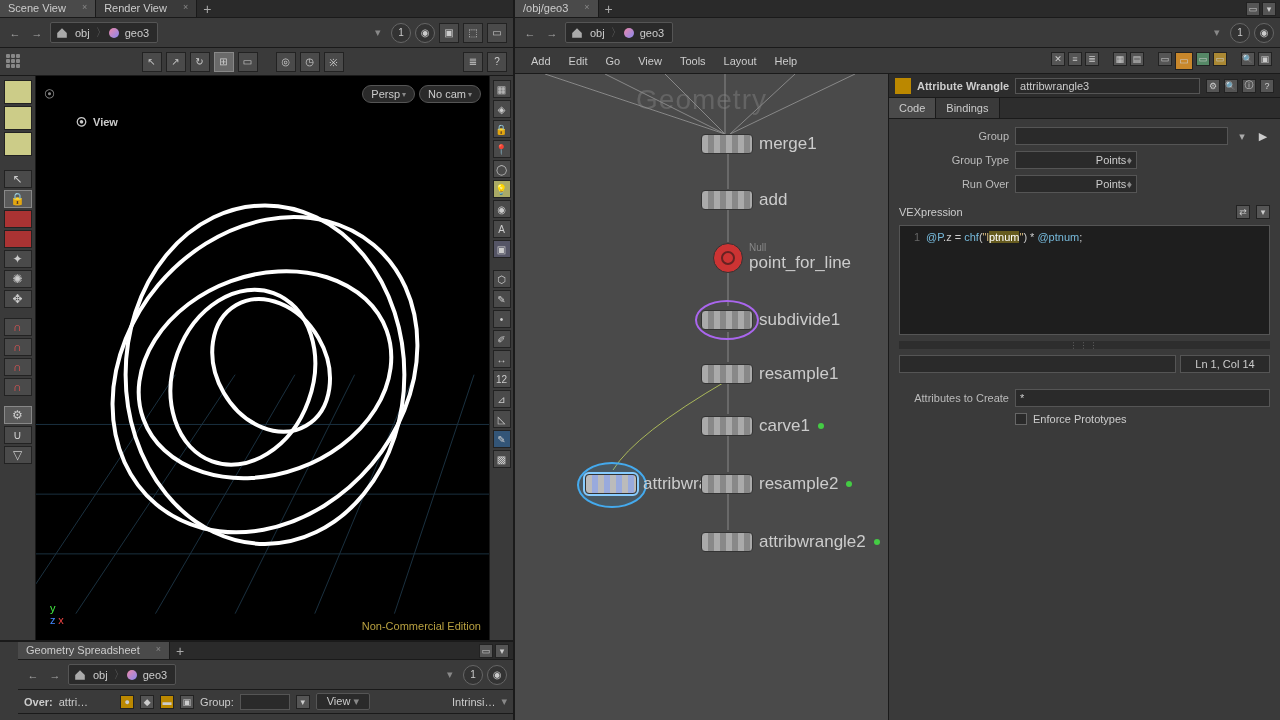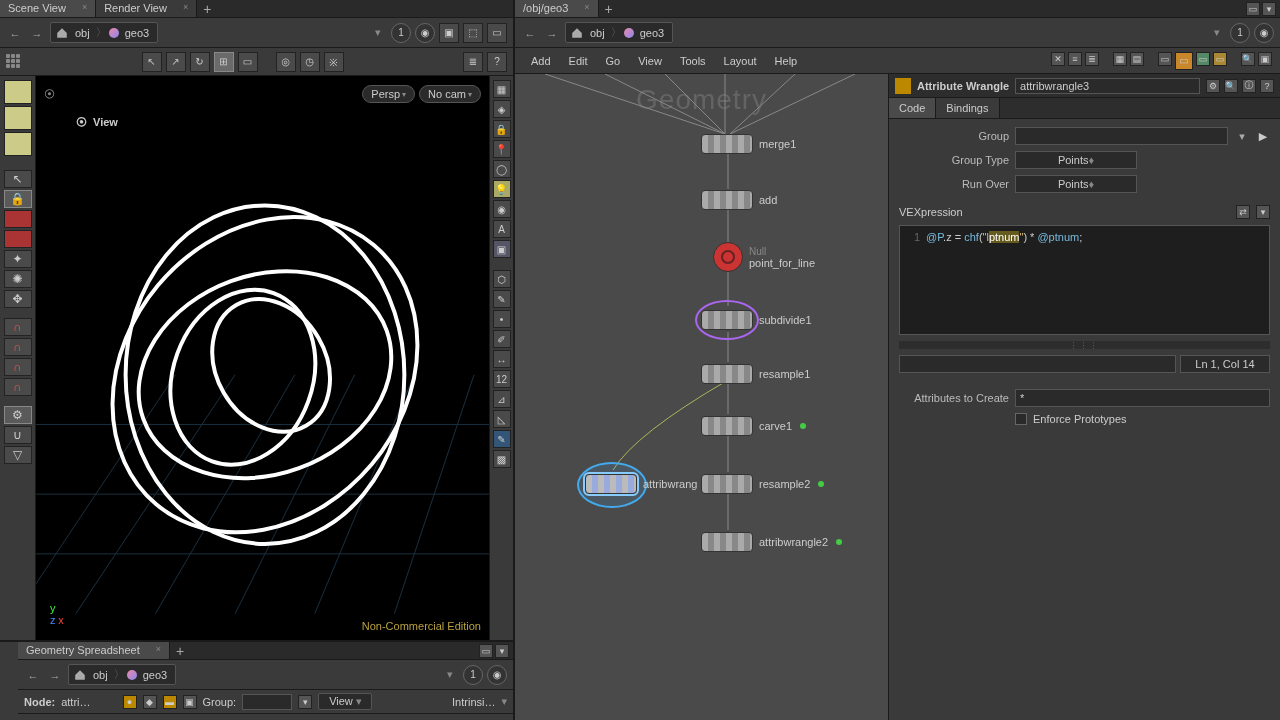--- a/index.html
+++ b/index.html
@@ -72,42 +72,42 @@
 .net-param { flex:1; display:flex; }
 .network { flex:1; position:relative; background:#4a4a4a; overflow:hidden; }
 .net-overlay { position:absolute; top:10px; left:50%; transform:translateX(-50%); font-size:28px; color:rgba(150,150,150,.35); letter-spacing:1px; }
 .wire { stroke:#888; stroke-width:1; fill:none; }
 .wire.sel { stroke:#aab85a; }
 .node { position:absolute; display:flex; align-items:center; gap:6px; }
 .node-body { width:52px; height:20px; border-radius:4px; background:#888; border:1px solid #333; display:flex; align-items:center; justify-content:center; overflow:hidden; }
 .node-body.striped { background:repeating-linear-gradient(90deg,#aaa 0 6px,#888 6px 12px); }
 .node-body.red { width:30px;height:30px; background:#c33; border-radius:50%; display:flex;align-items:center;justify-content:center; }
 .node-body.red::after{content:"";width:10px;height:10px;border:2px solid #622;border-radius:50%;}
-.node-lbl2 { color:#ccc; font-size:11px; }
+.node-lbl2 { color:#ccc; font-size:17px; }
 .node-ring { position:absolute; border:2px solid #a6e; border-radius:50%; }
 .node-ring.blue { border-color:#4ae; background:rgba(68,170,238,.15); }
 .node-sel .node-body { outline:2px solid #8cf; }
 .flag { width:6px;height:6px;border-radius:50%;display:inline-block;margin-left:2px; }
 .flag.g{background:#4c4;}
 
 
 .params { width:392px; background:#3a3a3a; border-left:1px solid #1a1a1a; display:flex; flex-direction:column; }
 .param-head { height:24px; background:#2d2d2d; display:flex; align-items:center; gap:6px; padding:0 6px; border-bottom:1px solid #1a1a1a; }
 .param-head .nodeicon { width:16px;height:16px;background:#b80;display:inline-block; }
 .param-head .title { font-weight:bold; }
 .param-head input { background:#2a2a2a; border:1px solid #555; color:#ccc; padding:1px 4px; flex:1; }
 .param-head .ricons { display:flex; gap:4px; }
 .param-tabs { display:flex; background:#2d2d2d; border-bottom:1px solid #1a1a1a; }
 .param-tabs .ptab { padding:4px 10px; background:#3a3a3a; border-right:1px solid #1a1a1a; cursor:pointer;}
 .param-tabs .ptab.active { background:#4a4a4a; }
 .param-body { padding:8px 10px; display:flex; flex-direction:column; gap:6px; }
 .prow { display:flex; align-items:center; gap:6px; }
 .prow label { width:110px; text-align:right; color:#bbb; }
 .prow .field { flex:1; background:#2a2a2a; border:1px solid #555; height:18px; padding:0 4px; display:flex; align-items:center; }
-.prow .dd { width:122px; background:#2a2a2a; border:1px solid #555; height:18px; padding:0 4px; display:flex; align-items:center; justify-content:center; }
+.prow .dd { width:122px; background:#2a2a2a; border:1px solid #555; height:18px; padding:0 4px; display:flex; align-items:center; justify-content:flex-end; }
 .prow .numf { width:60px; background:#2a2a2a; border:1px solid #555; height:18px; padding:0 4px; }
 .prow .slider { flex:1; height:4px; background:#555; position:relative; }
 .prow .slider .knob { position:absolute; left:0; top:-4px; width:4px; height:12px; background:#aaa; }
 .prow .tri { width:16px; text-align:center; color:#aaa; }
 .prow .playtri { width:14px;height:14px;display:flex;align-items:center;justify-content:center;color:#ccc; }
 .vex-head { display:flex; align-items:center; gap:6px; margin-top:6px;}
 .vex-head .spacer{flex:1;}
 .code-area { background:#1e1e1e; border:1px solid #555; height:110px; padding:4px 6px; font-family:Consolas,monospace; font-size:12px; position:relative; }
 .ln { color:#666; display:inline-block; width:14px; text-align:right; margin-right:6px; }
 .tok-attr{color:#7bd;} .tok-op{color:#ccc;} .tok-fn{color:#7bd;} .tok-str{color:#d7ba7d;} .tok-hlstr{background:#665b1f;color:#fff;}
@@ -296,21 +296,21 @@
           <span class="bc-sep">〉</span>
           <span class="bc-color"></span>
           <span class="bc-item">geo3</span>
         </div>
         <div style="flex:1"></div>
         <div class="path-dropdown">▾</div>
         <div class="circle-btn">1</div>
         <div class="circle-btn">◉</div>
       </div>
       <div class="geo-row">
-        <span class="node-lbl">Node:</span>
+        <span class="node-lbl">Over:</span>
         <span>attri…</span>
         <div style="width:20px"></div>
         <span class="mini-icon" style="background:#b80">●</span>
         <span class="mini-icon">◆</span>
         <span class="mini-icon" style="background:#b80">▬</span>
         <span class="mini-icon">▣</span>
         <span>Group:</span>
         <div class="field" style="width:50px;background:#2a2a2a;border:1px solid #555;height:16px"></div>
         <span class="mini-icon">▾</span>
         <div class="sel"><span>View</span> <span style="color:#888">▾</span></div>

